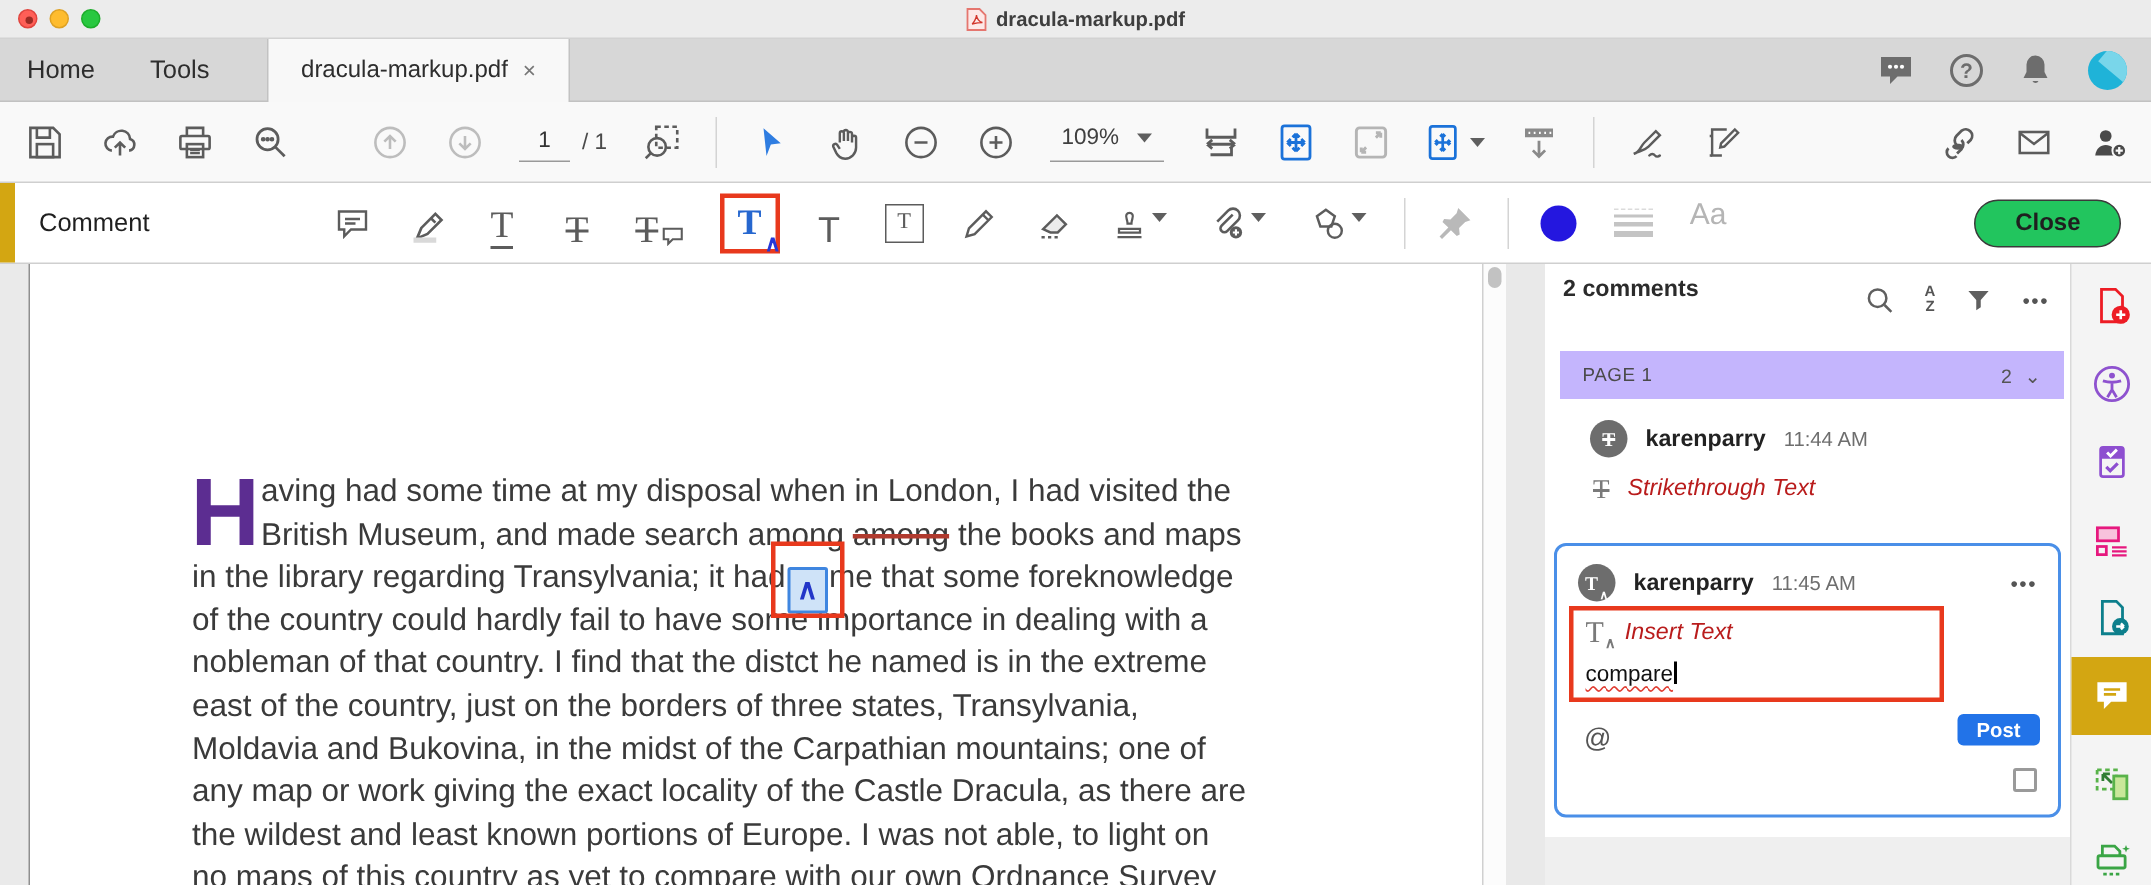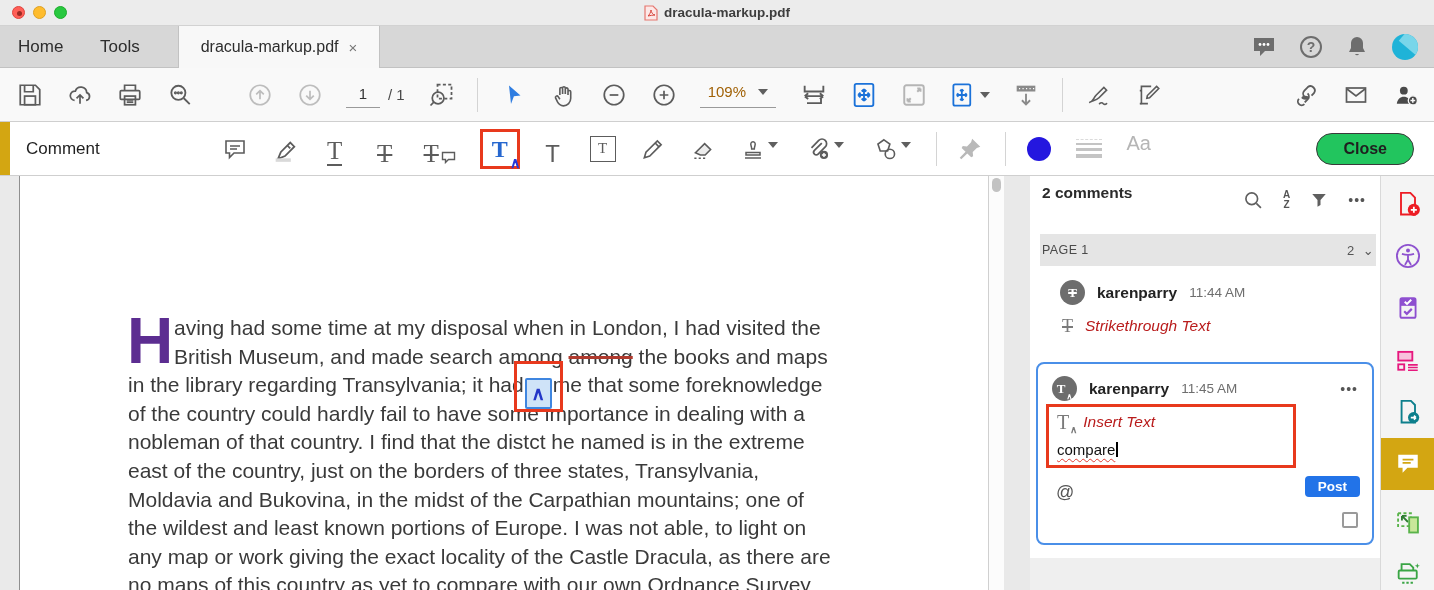--- a/index.html
+++ b/index.html
@@ -40,21 +40,21 @@
   
   .toolbar { position:absolute; left:0; top:68px; width:1434px; height:54px; background:#f9f9f9;
              border-bottom:1px solid #cfcfcf; display:flex; align-items:center; padding-left:16px; }
   .tbi { width:28px; height:30px; display:flex; align-items:center; justify-content:center; margin-right:22px; flex:none; }
   .vdiv { width:1px; height:34px; background:#d4d4d4; margin-right:22px; flex:none; }
   .pagebox { width:34px; height:26px; border-bottom:1.5px solid #9a9a9a; text-align:center;
              font-size:15px; color:#333; line-height:24px; margin-right:8px; flex:none; }
   .pagetotal { font-size:15px; color:#4a4a4a; margin-right:22px; flex:none; }
   .zoomctl { display:flex; align-items:center; gap:12px; border-bottom:1.5px solid #9a9a9a;
              padding:2px 8px 7px 8px; margin-right:24px; flex:none; }
-  .zoomval { font-size:15px; color:#a16207; }
+  .zoomval { font-size:15px; color:#404040; }
   .carety { width:0; height:0; border-left:5px solid transparent; border-right:5px solid transparent;
             border-top:6px solid #5f5f5f; }
   .flexgap { flex:1; }
 
   
   .commentbar { position:absolute; left:0; top:122px; width:1434px; height:54px; background:#fff;
                 border-bottom:1px solid #cfcfcf; display:flex; align-items:center; }
   .yellowbar { position:absolute; left:0; top:0; width:10px; height:53px; background:#d3a612; }
   .cblabel { font-size:17px; color:#1f1f1f; margin-left:26px; flex:none; }
   .cbi { width:30px; height:34px; display:flex; align-items:flex-end; justify-content:center; margin-right:20px; flex:none; position:relative; }
@@ -91,22 +91,22 @@
   .redbox-caret { position:absolute; left:-11px; top:-12px; width:49px; height:51px; border:3px solid #e8391d; }
 
   
   .panel { position:absolute; left:1004px; top:176px; width:376px; height:414px; background:#efefef; }
   .pgutter { position:absolute; left:0; top:0; width:26px; height:414px; background:#e9e9e9; }
   .pcontent { position:absolute; left:26px; top:0; width:350px; height:382px; background:#fff; }
   .phead { position:absolute; left:12px; top:8px; font-size:15.5px; font-weight:bold; color:#2b2b2b; }
   .phicons { position:absolute; right:14px; top:14px; display:flex; align-items:center; gap:20px; }
   .sorticon { display:flex; flex-direction:column; line-height:1; font-size:10px; font-weight:bold; color:#555; align-items:center; }
   .dots3 { font-size:14px; color:#555; letter-spacing:1px; }
-  .pagegroup { position:absolute; left:10px; right:4px; top:58px; height:32px; background:#e5e5e5;
-               display:flex; align-items:center; padding:0 2px; font-size:12.5px; color:#4a4a4a; letter-spacing:0.4px; }
+  .pagegroup { position:absolute; left:10px; right:4px; top:58px; height:32px; background:#c4b5fd;
+               display:flex; align-items:center; padding:0 15px; font-size:12.5px; color:#4a4a4a; letter-spacing:0.4px; }
   .pg-right { margin-left:auto; display:flex; align-items:center; gap:8px; font-size:13px; color:#555; }
   .c1 { position:absolute; left:0; right:6px; top:104px; }
   .avail { width:25px; height:25px; border-radius:50%; background:#6d6d6d; color:#fff; display:flex;
            align-items:center; justify-content:center; font-family:"Liberation Serif", serif;
            font-size:13px; font-weight:bold; }
   .avail .st { text-decoration:line-through; text-decoration-thickness:1.5px; }
   .crow { display:flex; align-items:center; gap:12px; }
   .cname { font-size:15.5px; font-weight:bold; color:#222; }
   .ctime { font-size:13.5px; color:#6e6e6e; }
   .ctyperow { display:flex; align-items:center; gap:12px; margin-top:12px; }
@@ -443,22 +443,22 @@
   </div>
   <div class="dropcap">H</div>
   <div class="doctext">
     <div class="dl ind">aving had some time at my disposal when in London, I had visited the</div>
     <div class="dl ind"><span>British Museum, and made search among </span><span class="struck">among</span><span> the books and maps</span></div>
     <div class="dl"><span>in the library regarding Transylvania; it had</span><span class="caretwrap"><span class="caretbox">∧</span><span class="redbox-caret"></span></span><span>me that some foreknowledge</span></div>
     <div class="dl">of the country could hardly fail to have some importance in dealing with a</div>
     <div class="dl">nobleman of that country. I find that the distct he named is in the extreme</div>
     <div class="dl">east of the country, just on the borders of three states, Transylvania,</div>
     <div class="dl">Moldavia and Bukovina, in the midst of the Carpathian mountains; one of</div>
+    <div class="dl">any map or work giving the exact locality of the Castle Dracula, as there are</div>
     <div class="dl">the wildest and least known portions of Europe. I was not able, to light on</div>
-    <div class="dl">any map or work giving the exact locality of the Castle Dracula, as there are</div>
     <div class="dl">no maps of this country as yet to compare with our own Ordnance Survey</div>
   </div>
 
   <div class="panel">
     <div class="pgutter"></div>
     <div class="pcontent">
       <div class="phead">2 comments</div>
       <div class="phicons">
         <span>
           <svg width="20" height="20" viewBox="0 0 24 24" fill="none" stroke="#5f5f5f" stroke-width="2">

